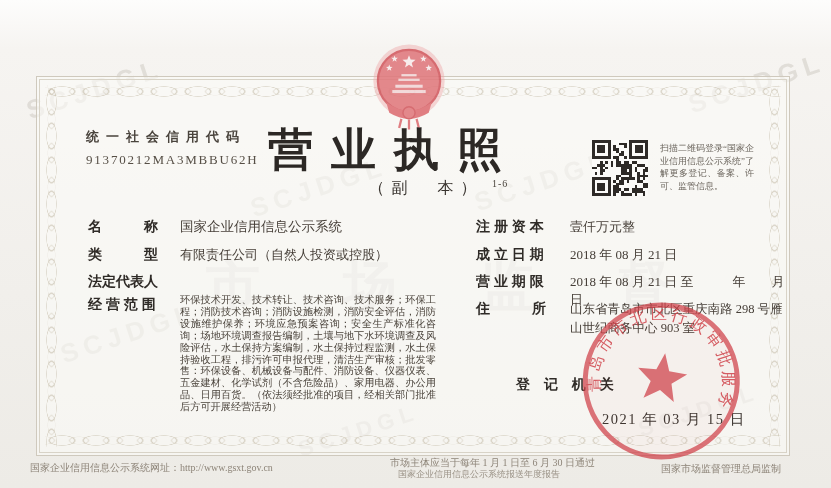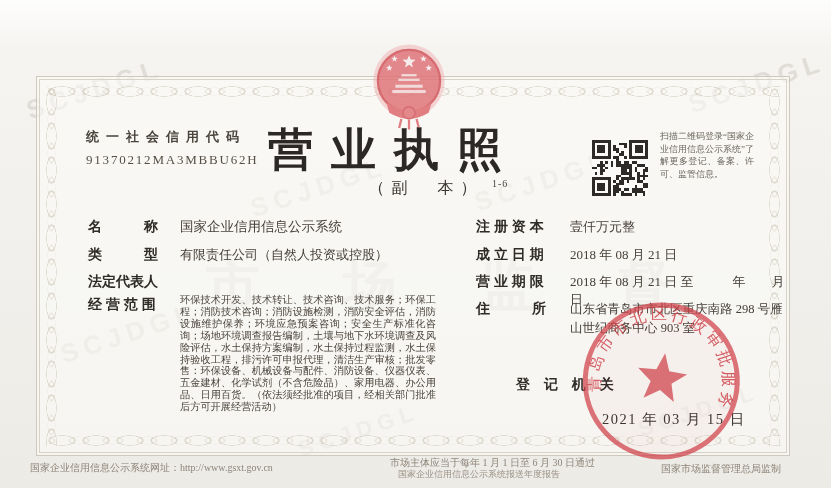--- a/index.html
+++ b/index.html
@@ -43,21 +43,21 @@
   .credit-code{position:absolute;left:86px;top:152px;font-size:13px;letter-spacing:1.8px;color:#564f46;white-space:nowrap;}
   .title{position:absolute;left:268px;top:120px;width:316px;text-align:left;
       font-family:"Liberation Sans","DejaVu Sans",sans-serif;font-weight:900;font-size:45px;
       letter-spacing:18px;color:#2c2825;white-space:nowrap;}
   .subtitle{position:absolute;left:296px;top:178px;width:260px;text-align:center;
       font-size:16px;letter-spacing:7px;color:#38332e;white-space:nowrap;}
   .copy-no{position:absolute;left:492px;top:178px;font-size:10px;color:#4c463f;letter-spacing:1px;}
   .emblem{position:absolute;left:371px;top:43px;opacity:.88;}
   
   .qr{position:absolute;left:592px;top:140px;width:56px;height:56px;}
-  .qr-caption{position:absolute;left:660px;top:130px;width:94px;font-size:9px;line-height:12.5px;
+  .qr-caption{position:absolute;left:660px;top:142px;width:94px;font-size:9px;line-height:12.5px;
       color:#6c665e;text-align:justify;}
   
   .lbl{position:absolute;font-family:"Liberation Sans",sans-serif;font-weight:bold;
       font-size:14px;color:#2f2b27;white-space:nowrap;}
   .val{position:absolute;font-size:13px;color:#453e37;}
   .l-lbl{left:88px;} .l-val{left:180px;width:256px;}
   .r-lbl{left:476px;} .r-val{left:570px;width:222px;}
   .y1{top:218px;} .y2{top:246px;} .y3{top:273px;}
   .l-y4{top:296px;} .r-y4{top:300px;}
   .scope-val{top:294px;font-size:10.2px;line-height:11.9px;text-align:justify;color:#4a433b;}

